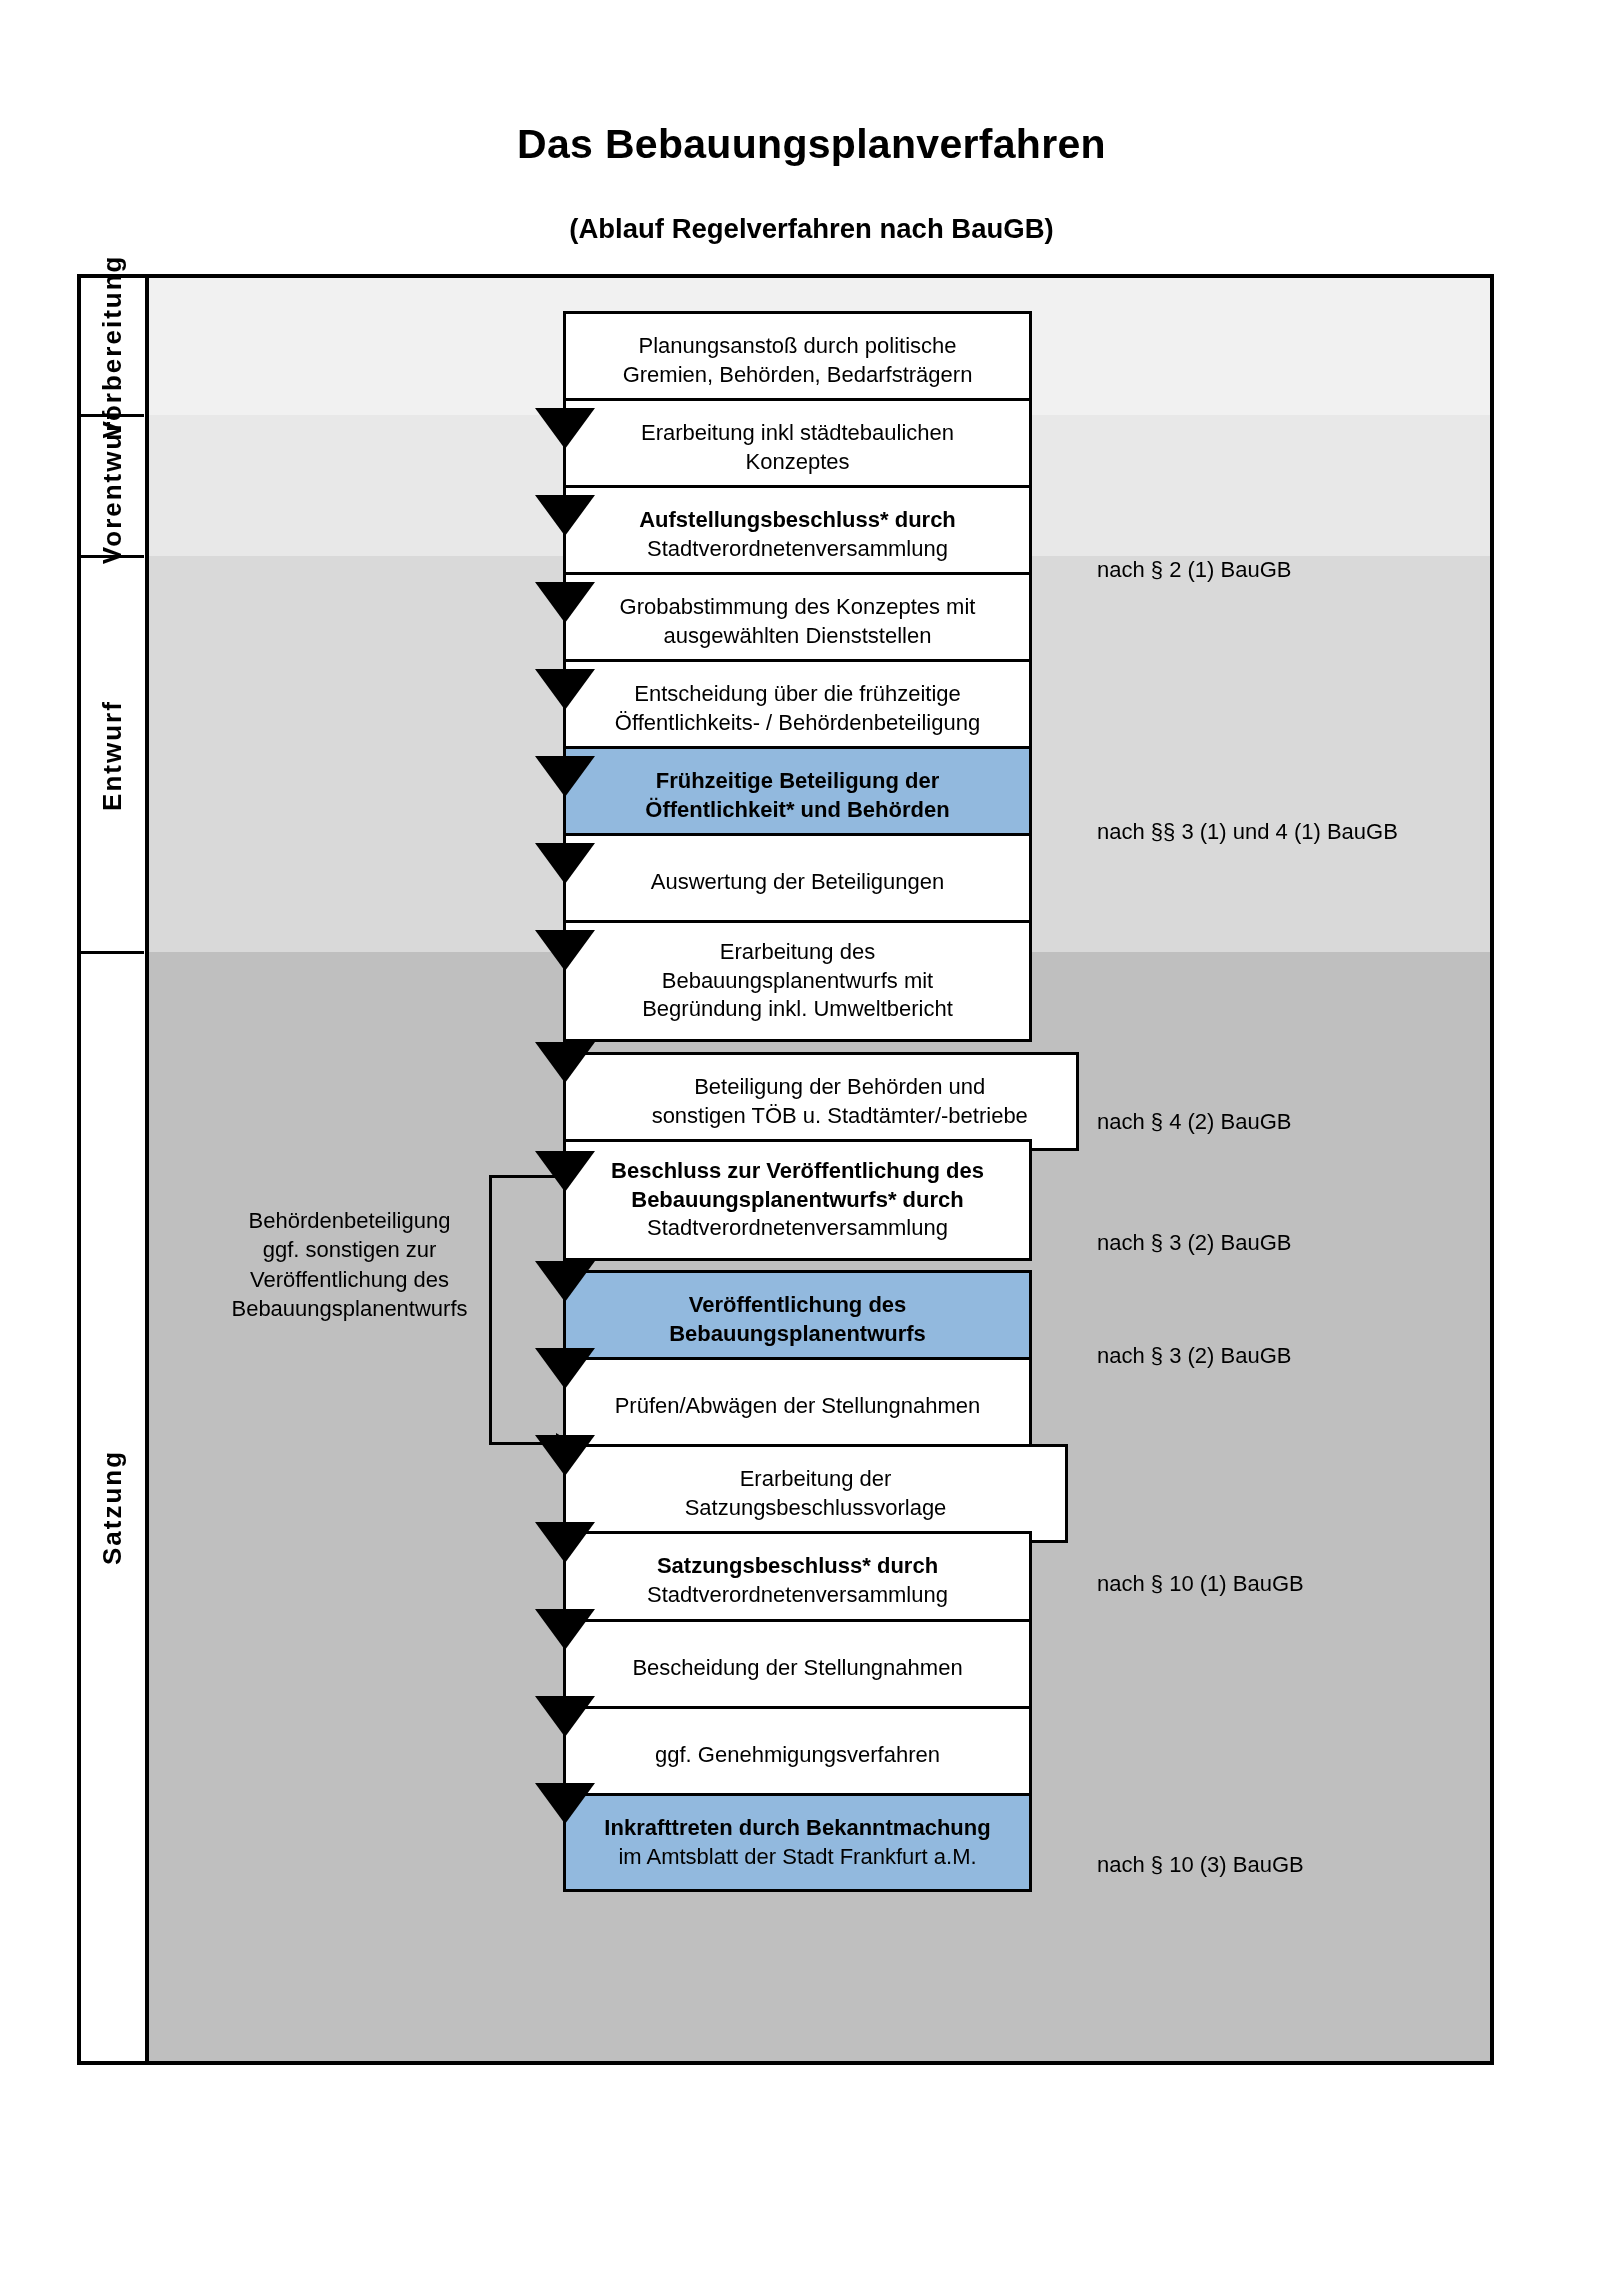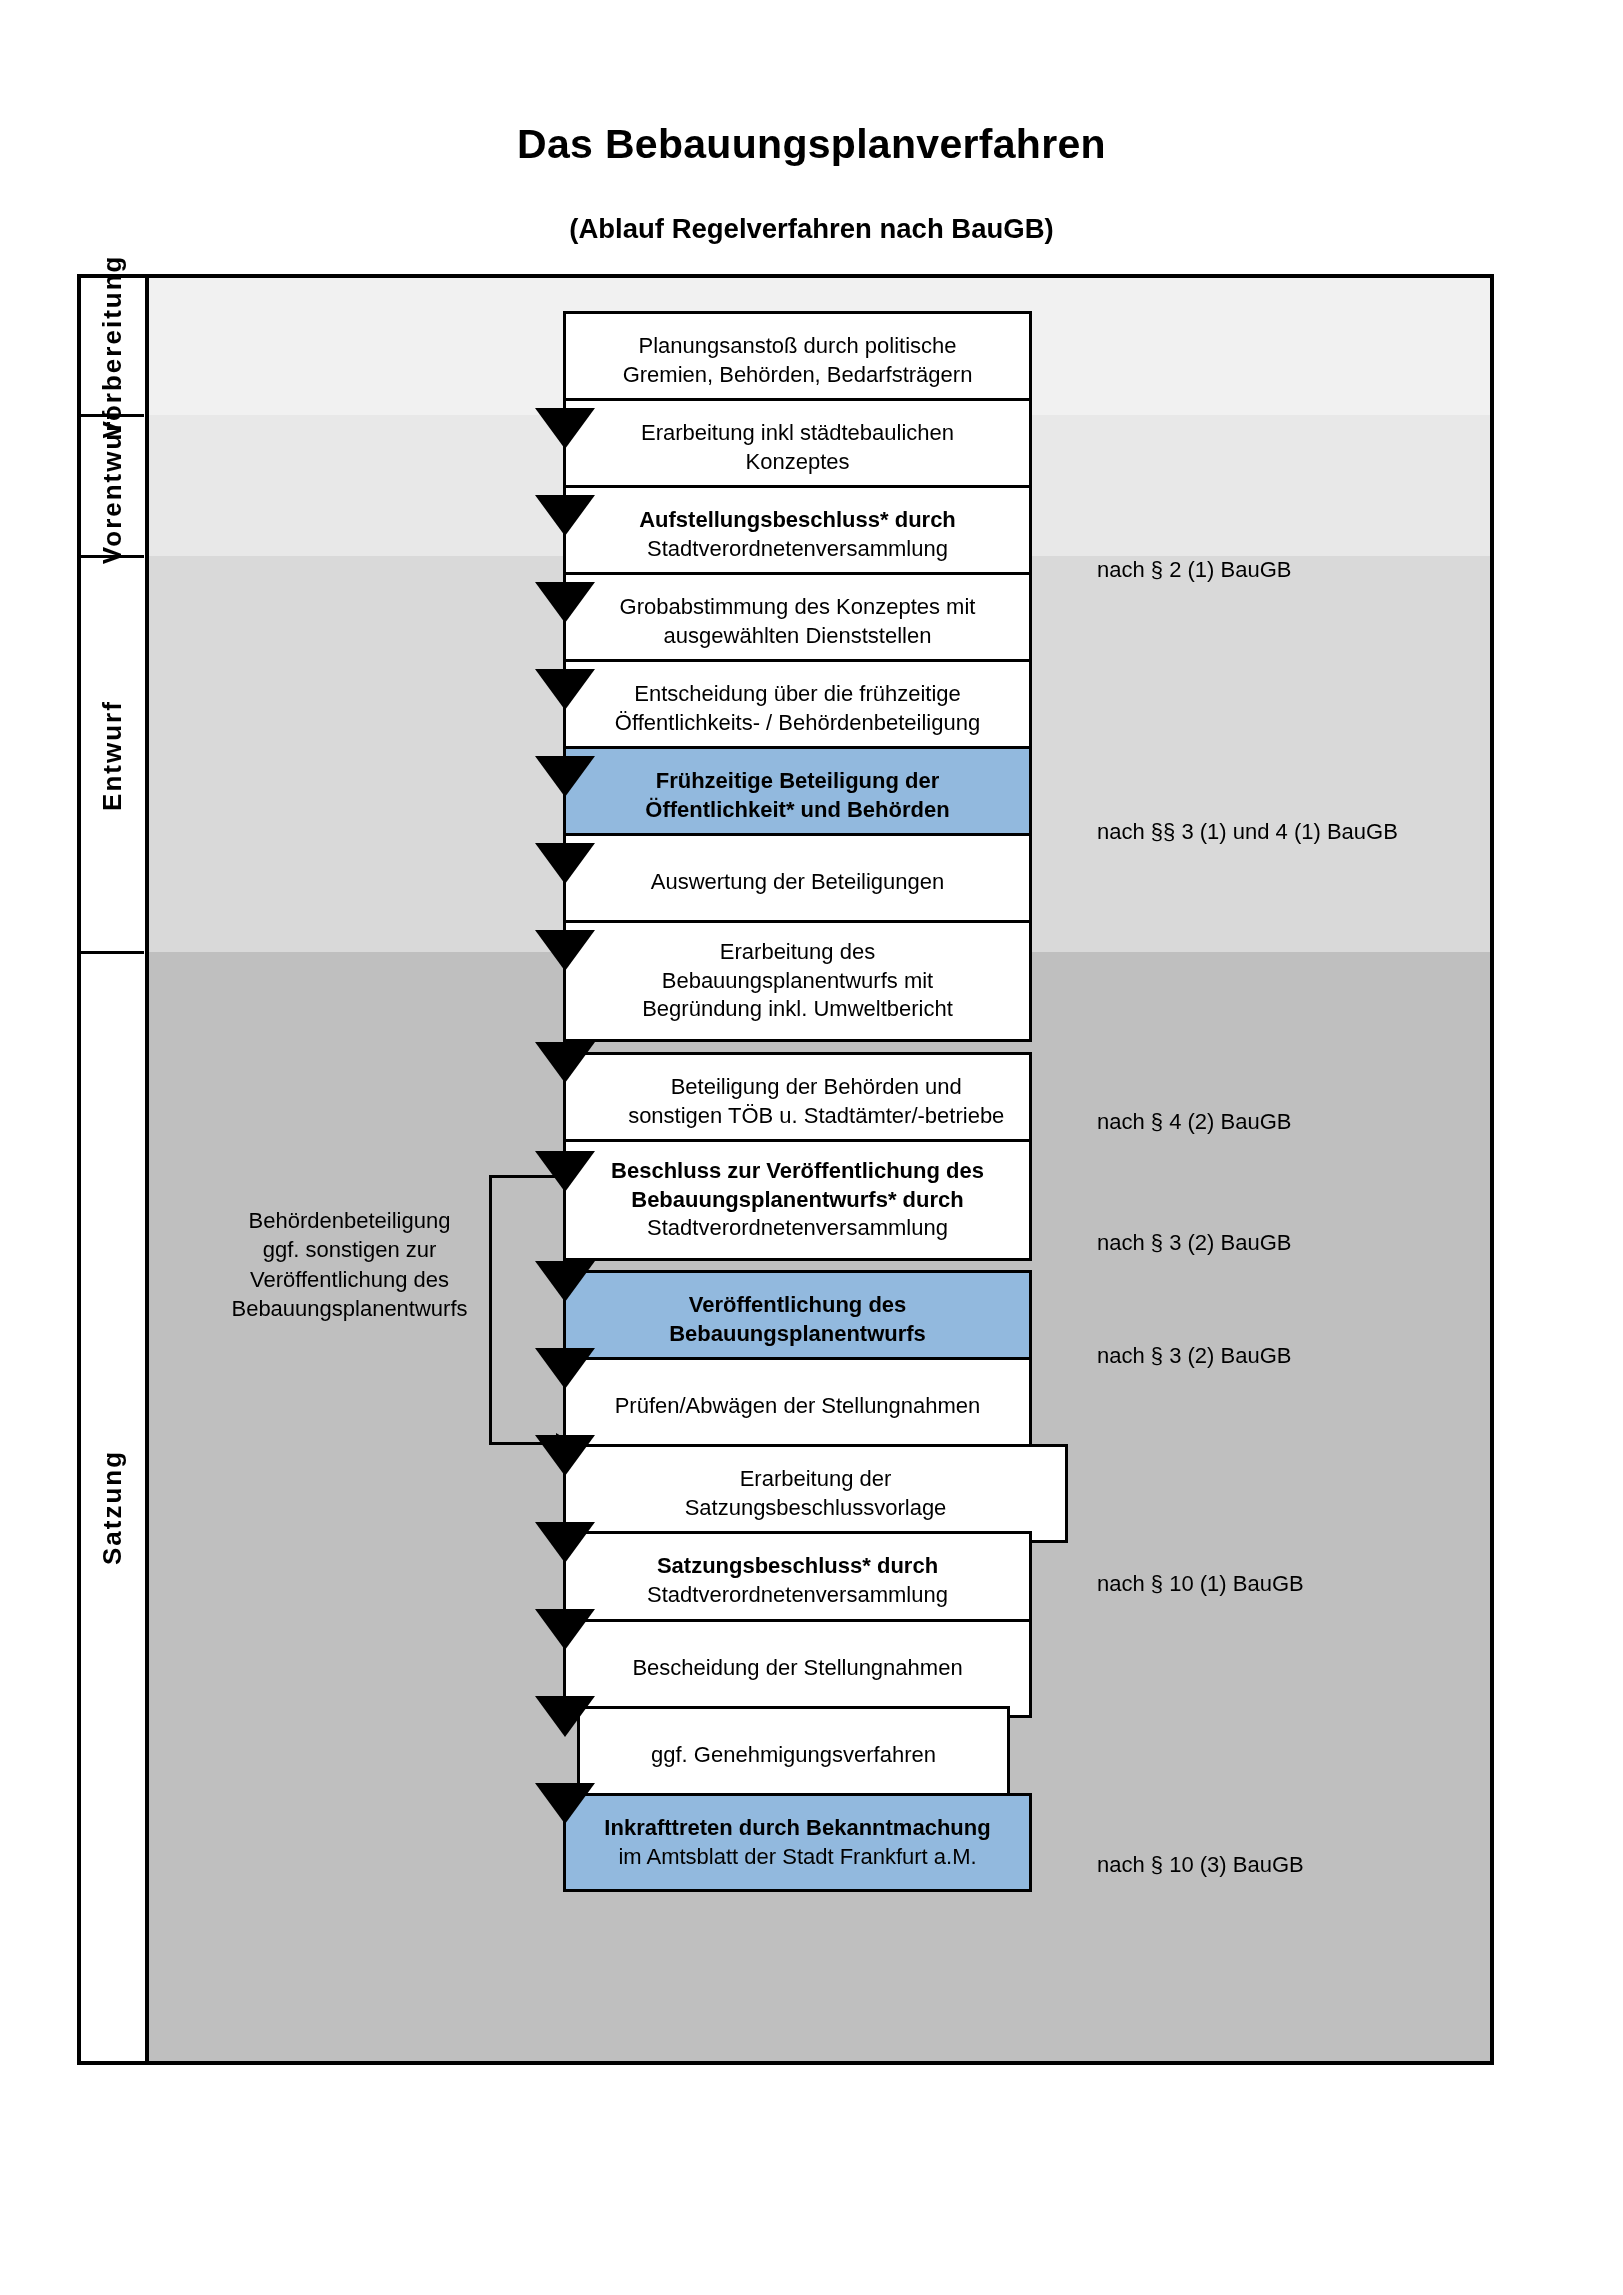--- a/index.html
+++ b/index.html
@@ -219,21 +219,21 @@
     </div>
 
     <div class="box" style="left:482px;top:642px;width:469px;height:122px;">
       <span>
         <span class="t">Erarbeitung des</span>
         <span class="t">Bebauungsplanentwurfs mit</span>
         <span class="t">Begründung inkl. Umweltbericht</span>
       </span>
     </div>
 
-    <div class="box" style="left:482px;top:774px;width:469px;height:99px;padding-left:44px;">
+    <div class="box" style="left:482px;top:774px;width:516px;height:99px;padding-left:44px;">
       <span>
         <span class="t">Beteiligung der Behörden und</span>
         <span class="t">sonstigen TÖB u. Stadtämter/-betriebe</span>
       </span>
     </div>
 
     <div class="box" style="left:482px;top:861px;width:469px;height:122px;">
       <span>
         <span class="t"><b>Beschluss zur Veröffentlichung des</b></span>
         <span class="t"><b>Bebauungsplanentwurfs* durch</b></span>
@@ -267,21 +267,21 @@
         <span class="t">Stadtverordnetenversammlung</span>
       </span>
     </div>
 
     <div class="box" style="left:482px;top:1341px;width:469px;height:99px;">
       <span>
         <span class="t">Bescheidung der Stellungnahmen</span>
       </span>
     </div>
 
-    <div class="box" style="left:496px;top:1428px;width:433px;height:99px;">
+    <div class="box" style="left:482px;top:1428px;width:469px;height:99px;">
       <span>
         <span class="t">ggf. Genehmigungsverfahren</span>
       </span>
     </div>
 
     <div class="box blue" style="left:482px;top:1515px;width:469px;height:99px;">
       <span>
         <span class="t"><b>Inkrafttreten durch Bekanntmachung</b></span>
         <span class="t">im Amtsblatt der Stadt Frankfurt a.M.</span>
       </span>

